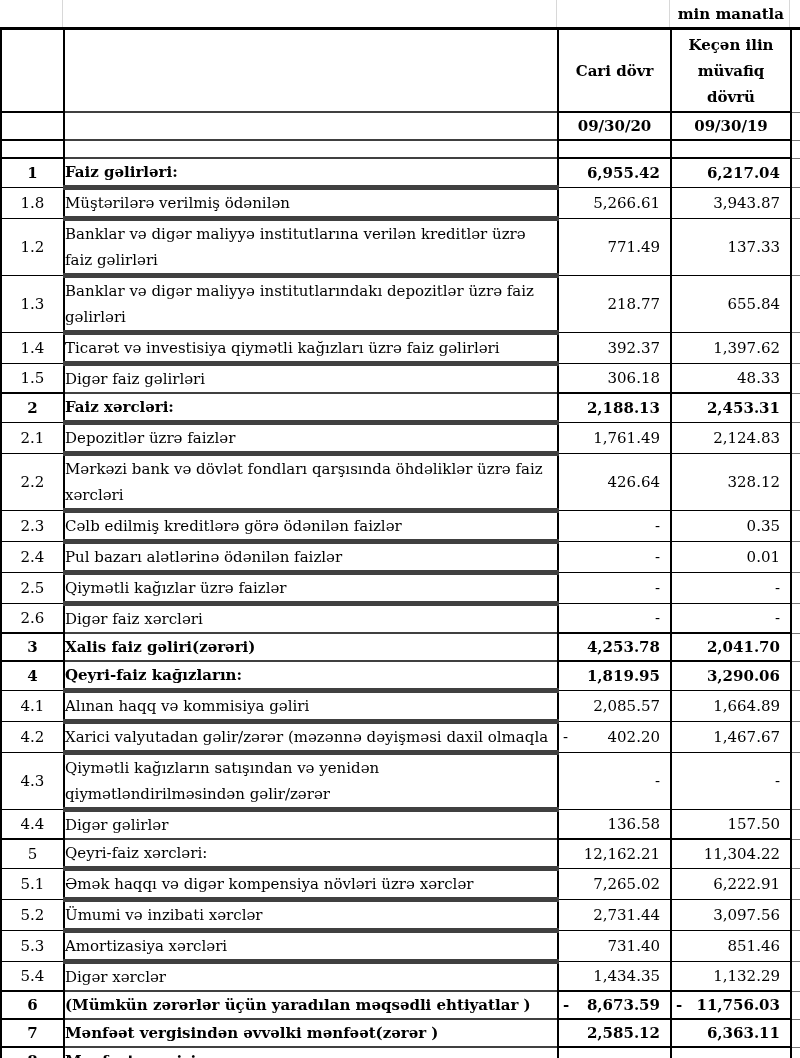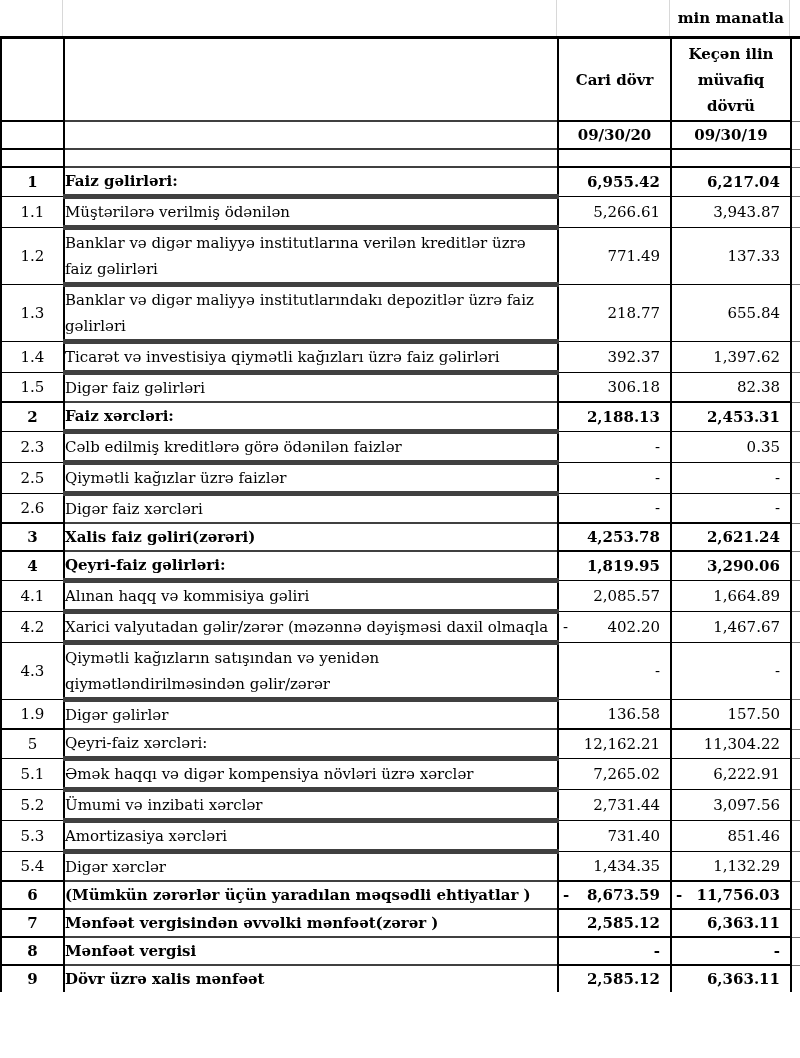--- a/index.html
+++ b/index.html
@@ -7,21 +7,21 @@
     position: relative;
     width: 800px;
     height: 1058px;
     overflow: hidden;
     background: #ffffff;
     font-family: "DejaVu Serif", "Liberation Serif", serif;
     color: #000;
   }
 
   
-  .toprow { display: flex; height: 36px; }
+  .toprow { display: flex; height: 27px; }
   .toprow .c {
     box-sizing: border-box;
     border-right: 1px solid #d8d8d8;
     height: 100%;
   }
   .c.c0 { width: 63px; }
   .c.c1 { width: 494px; }
   .c.c2 { width: 113px; }
   .c.c3 { width: 120px; display: flex; align-items: center; justify-content: flex-end; padding-right: 5px; font-weight: bold; font-size: 15px; }
   .c.c4 { width: 10px; border-right: none; }
@@ -128,21 +128,21 @@
       </td>
       <td class="val">
         <div class="cellflex">
               <span></span>
               <span>6,217.04</span>
             </div>
       </td>
       <td class="stub"></td>
     </tr>
         <tr class="r">
-      <td class="no">1.1</td>
+      <td class="no">1.8</td>
       <td class="lbl">Müştərilərə verilmiş ödənilən</td>
       <td class="val">
         <div class="cellflex">
               <span></span>
               <span>5,266.61</span>
             </div>
       </td>
       <td class="val">
         <div class="cellflex">
               <span></span>
@@ -207,21 +207,21 @@
       <td class="lbl">Digər faiz gəlirləri</td>
       <td class="val">
         <div class="cellflex">
               <span></span>
               <span>306.18</span>
             </div>
       </td>
       <td class="val">
         <div class="cellflex">
               <span></span>
-              <span>82.38</span>
+              <span>48.33</span>
             </div>
       </td>
       <td class="stub"></td>
     </tr>
         <tr class="r b sec">
       <td class="no">2</td>
       <td class="lbl">Faiz xərcləri:</td>
       <td class="val">
         <div class="cellflex">
               <span></span>
@@ -230,32 +230,83 @@
       </td>
       <td class="val">
         <div class="cellflex">
               <span></span>
               <span>2,453.31</span>
             </div>
       </td>
       <td class="stub"></td>
     </tr>
         <tr class="r">
+      <td class="no">2.1</td>
+      <td class="lbl">Depozitlər üzrə faizlər</td>
+      <td class="val">
+        <div class="cellflex">
+              <span></span>
+              <span>1,761.49</span>
+            </div>
+      </td>
+      <td class="val">
+        <div class="cellflex">
+              <span></span>
+              <span>2,124.83</span>
+            </div>
+      </td>
+      <td class="stub"></td>
+    </tr>
+        <tr class="r">
+      <td class="no">2.2</td>
+      <td class="lbl">Mərkəzi bank və dövlət fondları qarşısında öhdəliklər üzrə faiz xərcləri</td>
+      <td class="val">
+        <div class="cellflex">
+              <span></span>
+              <span>426.64</span>
+            </div>
+      </td>
+      <td class="val">
+        <div class="cellflex">
+              <span></span>
+              <span>328.12</span>
+            </div>
+      </td>
+      <td class="stub"></td>
+    </tr>
+        <tr class="r">
       <td class="no">2.3</td>
       <td class="lbl">Cəlb edilmiş kreditlərə görə ödənilən faizlər</td>
       <td class="val">
         <div class="cellflex">
               <span></span>
               <span>-</span>
             </div>
       </td>
       <td class="val">
         <div class="cellflex">
               <span></span>
               <span>0.35</span>
+            </div>
+      </td>
+      <td class="stub"></td>
+    </tr>
+        <tr class="r">
+      <td class="no">2.4</td>
+      <td class="lbl">Pul bazarı alətlərinə ödənilən faizlər</td>
+      <td class="val">
+        <div class="cellflex">
+              <span></span>
+              <span>-</span>
+            </div>
+      </td>
+      <td class="val">
+        <div class="cellflex">
+              <span></span>
+              <span>0.01</span>
             </div>
       </td>
       <td class="stub"></td>
     </tr>
         <tr class="r">
       <td class="no">2.5</td>
       <td class="lbl">Qiymətli kağızlar üzrə faizlər</td>
       <td class="val">
         <div class="cellflex">
               <span></span>
@@ -292,28 +343,28 @@
       <td class="lbl">Xalis faiz gəliri(zərəri)</td>
       <td class="val">
         <div class="cellflex">
               <span></span>
               <span>4,253.78</span>
             </div>
       </td>
       <td class="val">
         <div class="cellflex">
               <span></span>
-              <span>2,621.24</span>
+              <span>2,041.70</span>
             </div>
       </td>
       <td class="stub"></td>
     </tr>
         <tr class="r b sec">
       <td class="no">4</td>
-      <td class="lbl">Qeyri-faiz gəlirləri:</td>
+      <td class="lbl">Qeyri-faiz kağızların:</td>
       <td class="val">
         <div class="cellflex">
               <span></span>
               <span>1,819.95</span>
             </div>
       </td>
       <td class="val">
         <div class="cellflex">
               <span></span>
               <span>3,290.06</span>
@@ -366,21 +417,21 @@
       </td>
       <td class="val">
         <div class="cellflex">
               <span></span>
               <span>-</span>
             </div>
       </td>
       <td class="stub"></td>
     </tr>
         <tr class="r">
-      <td class="no">1.9</td>
+      <td class="no">4.4</td>
       <td class="lbl">Digər gəlirlər</td>
       <td class="val">
         <div class="cellflex">
               <span></span>
               <span>136.58</span>
             </div>
       </td>
       <td class="val">
         <div class="cellflex">
               <span></span>

